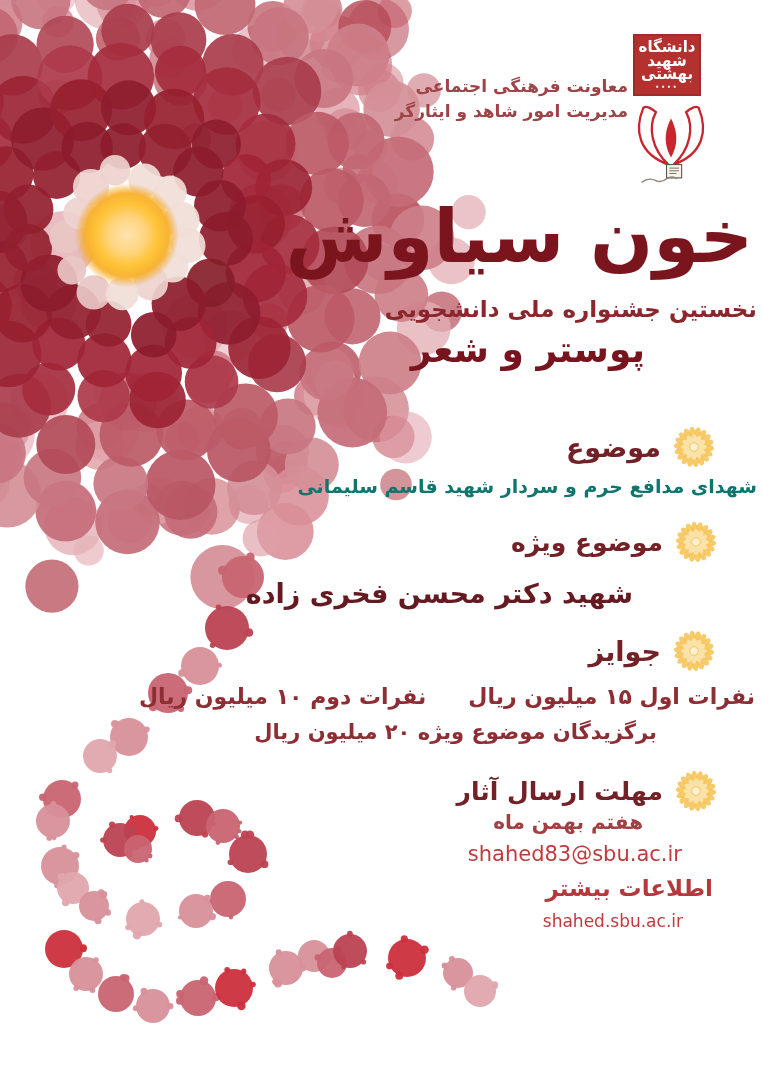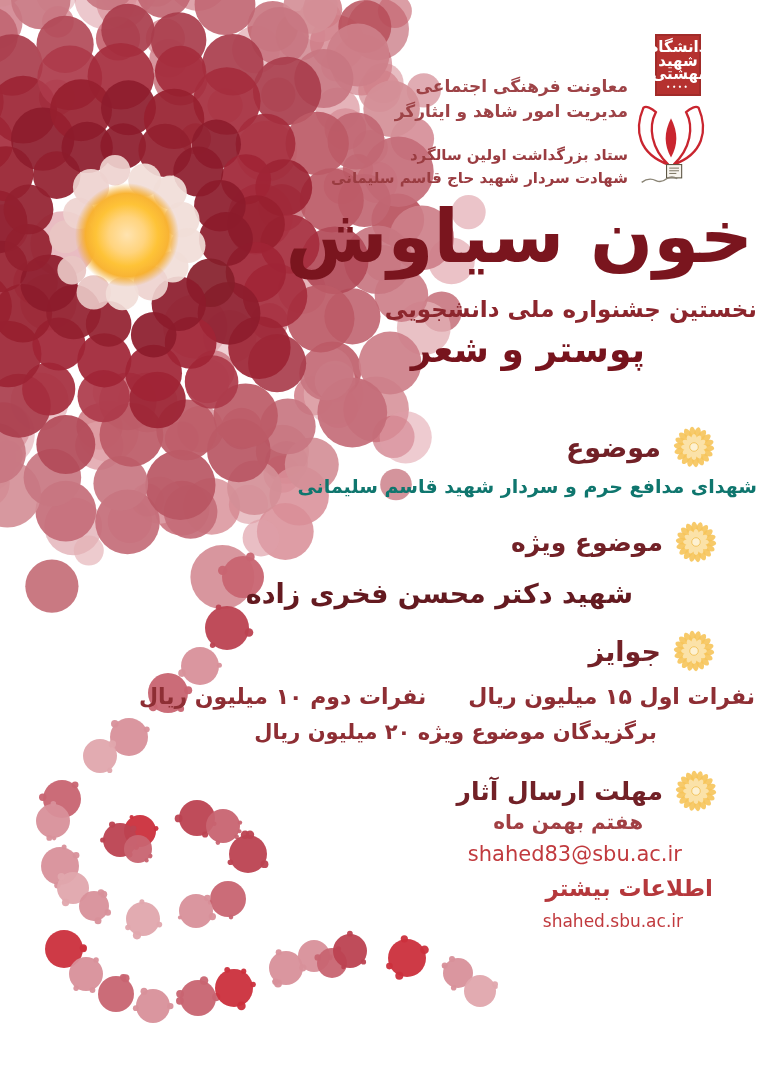--- a/index.html
+++ b/index.html
@@ -10,21 +10,21 @@
   .decor{position:absolute;inset:0;z-index:0;pointer-events:none;}
   .layer{position:absolute;z-index:2;}
 
   
   .org-block{top:74px;right:135px;text-align:right;color:#9e4347;font-weight:bold;}
   .org-block .l{display:block;font-size:17px;line-height:25px;}
   .org-block .committee{margin-top:20px;}
   .org-block .s{display:block;font-size:15px;line-height:23px;color:#9a3c41;}
 
   .uni-logo{
-    top:34px;right:62px;width:46px;height:62px;background:#b5312f;
+    top:34px;right:62px;width:68px;height:62px;background:#b5312f;
     border:2px solid #a12b29;box-sizing:border-box;color:#ffffff;
     display:flex;flex-direction:column;align-items:center;justify-content:center;
     font-weight:bold;line-height:0.92;text-align:center;
   }
   .uni-logo span{display:block;font-size:15px;transform:scaleY(1.05);}
   .uni-logo .dots{font-size:6px;line-height:5px;letter-spacing:2px;margin-top:2px;}
 
   .tulip-wrap{top:100px;right:52px;width:80px;height:90px;}
 
   
@@ -436,24 +436,20 @@
         <circle cx="444.1" cy="966.6" r="1.9" fill="#d8909a" fill-opacity="0.95"></circle>
         <circle cx="480.0" cy="991.0" r="16.0" fill="#e0a6ad" fill-opacity="0.95"></circle>
         <circle cx="495.8" cy="986.9" r="2.0" fill="#e0a6ad" fill-opacity="0.95"></circle>
         <circle cx="494.9" cy="984.3" r="3.1" fill="#e0a6ad" fill-opacity="0.95"></circle>
       </g>
   </svg>
 
   <div class="layer org-block">
     <span class="l">معاونت فرهنگی اجتماعی</span>
     <span class="l">مدیریت امور شاهد و ایثارگر</span>
-    <div class="committee">
-      <span class="s">ستاد بزرگداشت اولین سالگرد</span>
-      <span class="s">شهادت سردار شهید حاج قاسم سلیمانی</span>
-    </div>
   </div>
 
   <div class="layer uni-logo">
     <span>دانشگاه</span>
     <span>شهید</span>
     <span>بهشتی</span>
     <span class="dots">••••</span>
   </div>
 
   <div class="layer tulip-wrap">

